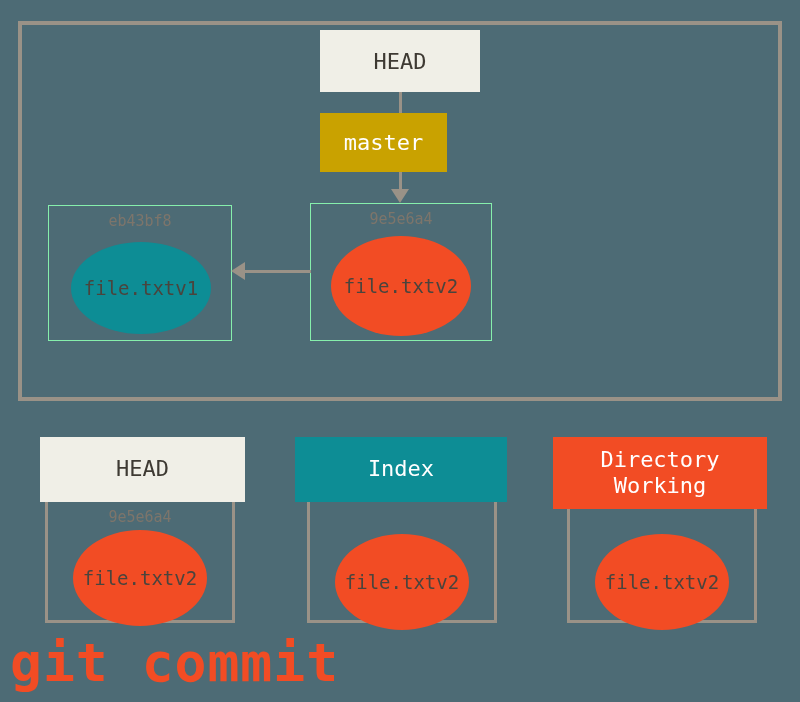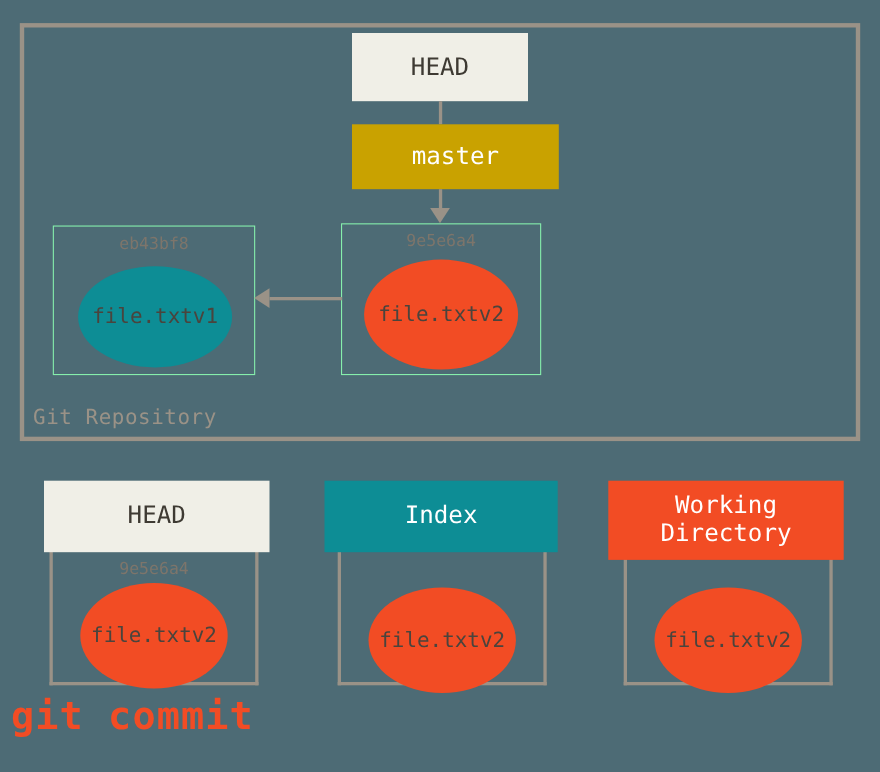--- a/index.html
+++ b/index.html
@@ -51,21 +51,21 @@
     top: 30px;
     width: 160px;
     height: 62px;
     background: #f0efe7;
     color: #3e3a33;
     font-size: 22px;
   }
   .ref-master {
     left: 320px;
     top: 113px;
-    width: 188px;
+    width: 127px;
     height: 59px;
     background: #c9a200;
     color: #ffffff;
     font-size: 22px;
   }
 
   
   .line-v {
     position: absolute;
     background: #9a9287;
@@ -185,34 +185,33 @@
   }
   .blob-bot-head  { top: 62px; }
   .blob-bot-index { top: 66px; }
   .blob-bot-work  { top: 66px; }
 
   
   .caption {
     position: absolute;
     left: 10px;
     top: 632px;
-    font-size: 35px;
+    font-size: 53px;
     font-weight: bold;
     color: #f24c24;
     letter-spacing: 1px;
     white-space: nowrap;
   }
 </style>
 </head>
 <body>
 
 <div id="stage">
 
   <div class="repo-frame"></div>
-  <div class="repo-label">Git Repository</div>
 
   <div class="ref-box ref-head-top">
     <span>HEAD</span>
   </div>
 
   <div class="line-v" style="left:399px; top:92px; height:21px;"></div>
 
   <div class="ref-box ref-master">
     <span>master</span>
   </div>
@@ -261,20 +260,20 @@
   </div>
 
   <div class="area-frame area-work">
     <div class="blob orange area-blob blob-bot-work">
       <span>file.txt</span>
       <span>v2</span>
     </div>
   </div>
   <div class="area-title title-work">
     <div>
+      <div>Directory</div>
       <div>Working</div>
-      <div>Directory</div>
     </div>
   </div>
 
   <div class="caption">git commit</div>
 
 </div>
 
 </body></html>

